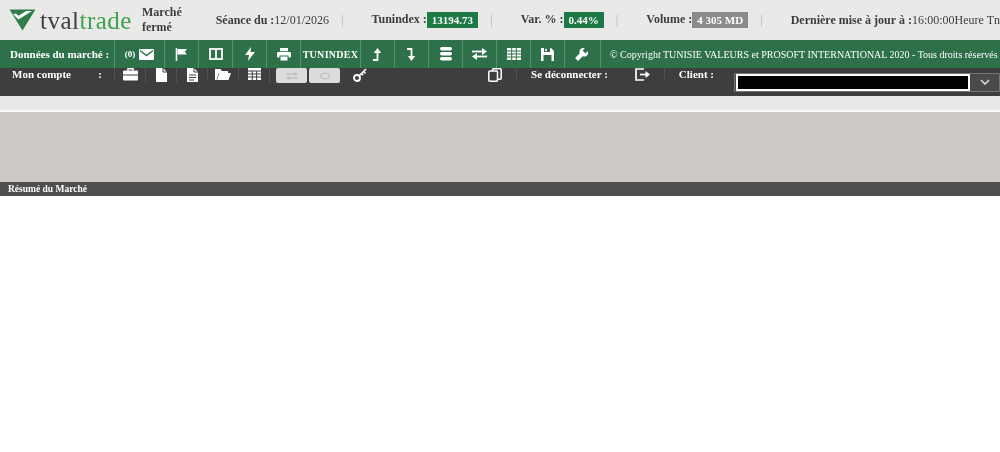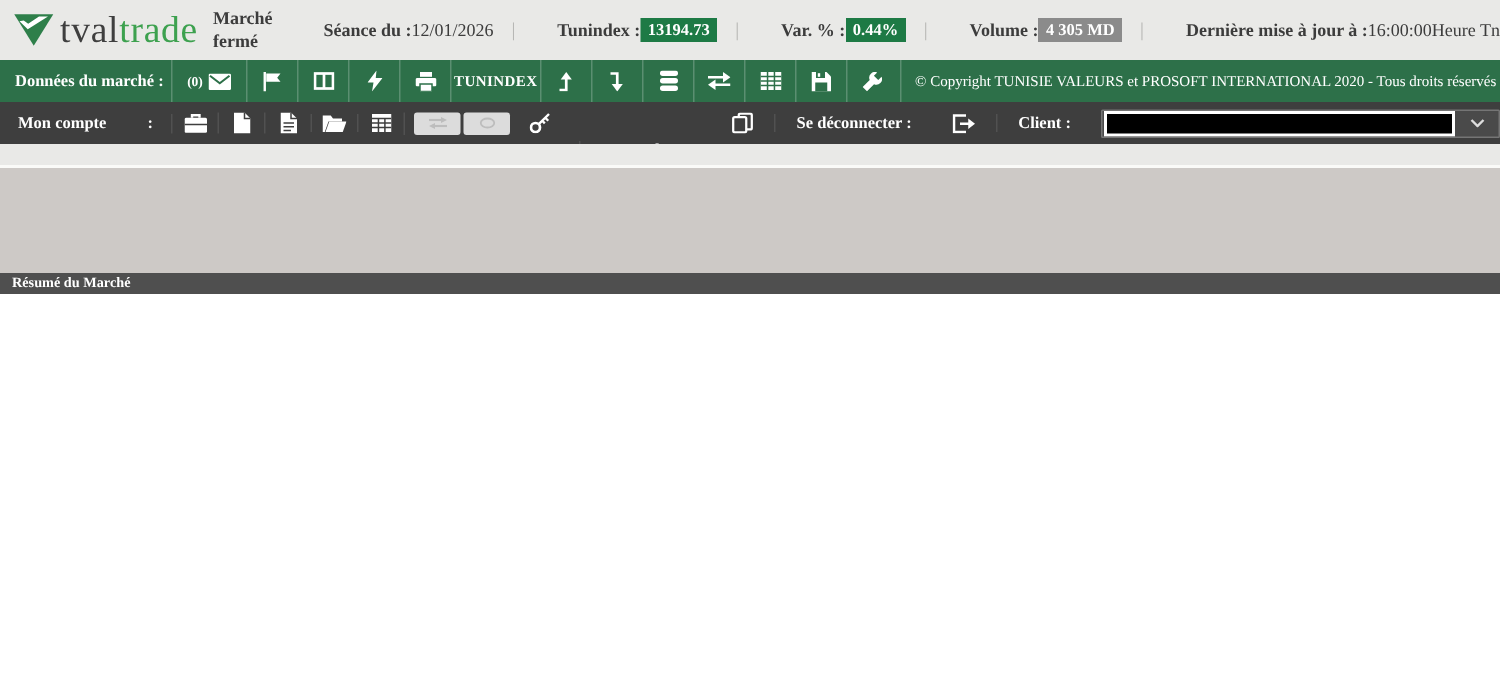--- a/index.html
+++ b/index.html
@@ -15,21 +15,21 @@
   .header {
     height: 40px; background: #e9e9e7;
     display: flex; align-items: center;
     font-size: 12px; flex: none;
   }
   .logo { display:flex; align-items:center; margin-left:9px; gap:4px; }
   .logo-text { font-size:25px; letter-spacing:.5px; line-height:1; }
   .lt1 { color:#3f3f3f; }
   .lt2 { color:#3da14f; }
   .hd-status { font-weight:bold; margin-left:10px; }
-  .hd-item { display:flex; align-items:flex-end; gap:0; margin-left:28px; white-space:nowrap; }
+  .hd-item { display:flex; align-items:flex-start; gap:0; margin-left:28px; white-space:nowrap; }
   .hd-label { font-weight:bold; }
   .hd-sep { color:#b4b4b2; margin-left:12px; font-size:13px; }
   .badge { color:#fff; font-weight:bold; font-size:11px; padding:2px 5px; border-radius:0; }
   .badge-green { background:#1d7a45; }
   .badge-gray { background:#8b8b8b; }
   
   .gbar {
     height:28px; background:#2d7049; color:#fff;
     display:flex; align-items:stretch; flex:none; font-size:11px;
   }
@@ -41,21 +41,21 @@
   .gcell-mail { min-width:50px; gap:4px; font-size:9px; font-weight:bold; }
   .gcell-tun { min-width:60px; font-size:10px; font-weight:bold; letter-spacing:.3px; }
   .gbar-copy {
     display:flex; align-items:center; font-size:10px;
     border-left:1px solid rgba(255,255,255,.22); padding-left:9px; margin-left:2px;
     white-space:nowrap;
   }
   
   .dbar {
     height:28px; background:#3e3e3e; color:#fff;
-    display:flex; align-items:center; flex:none; font-size:11px;
+    display:flex; align-items:flex-start; flex:none; font-size:11px;
   }
   .dbar-label { width:114px; display:flex; align-items:center; justify-content:space-between;
     padding:0 12px 0 12px; font-weight:bold; flex:none; }
   .dcell {
     min-width:31px; display:flex; align-items:center; justify-content:center;
     border-left:1px solid rgba(255,255,255,.10); cursor:pointer; flex:none;
   }
   .mini-wrap { display:flex; align-items:center; gap:2px; padding:0 6px; border-left:1px solid rgba(255,255,255,.10); }
   .mini-box {
     width:31px; height:15px; background:#dcdcdc; border-radius:2px;

